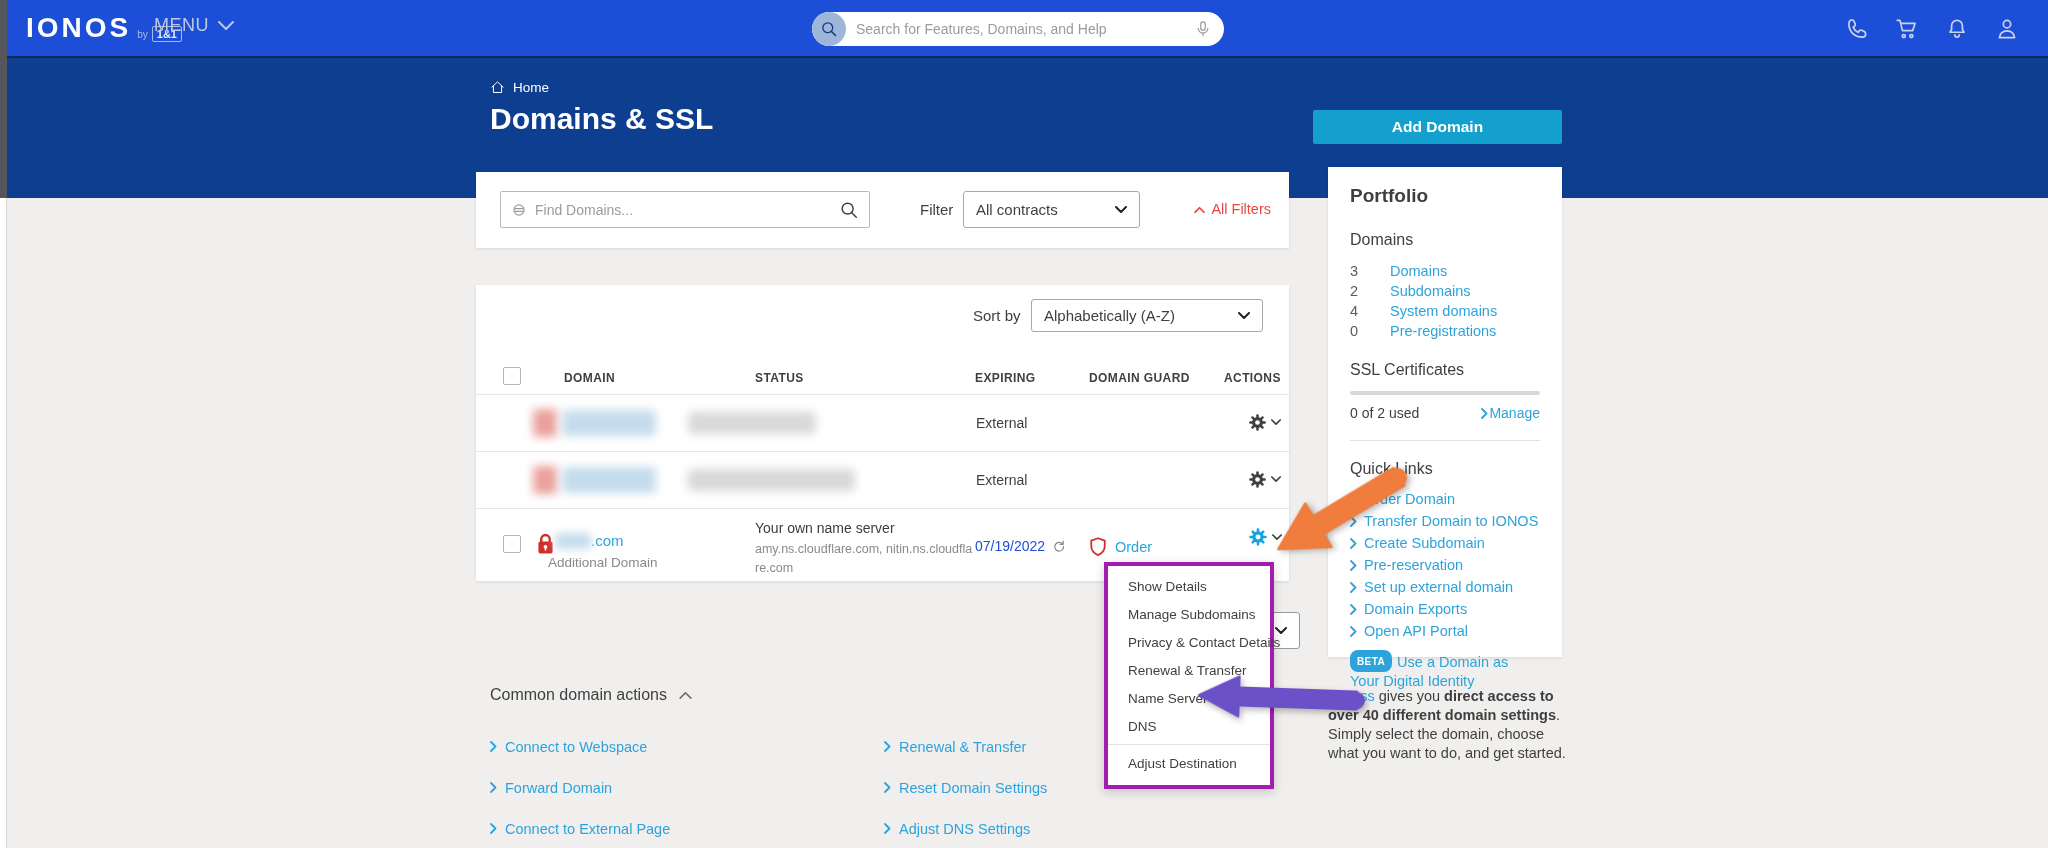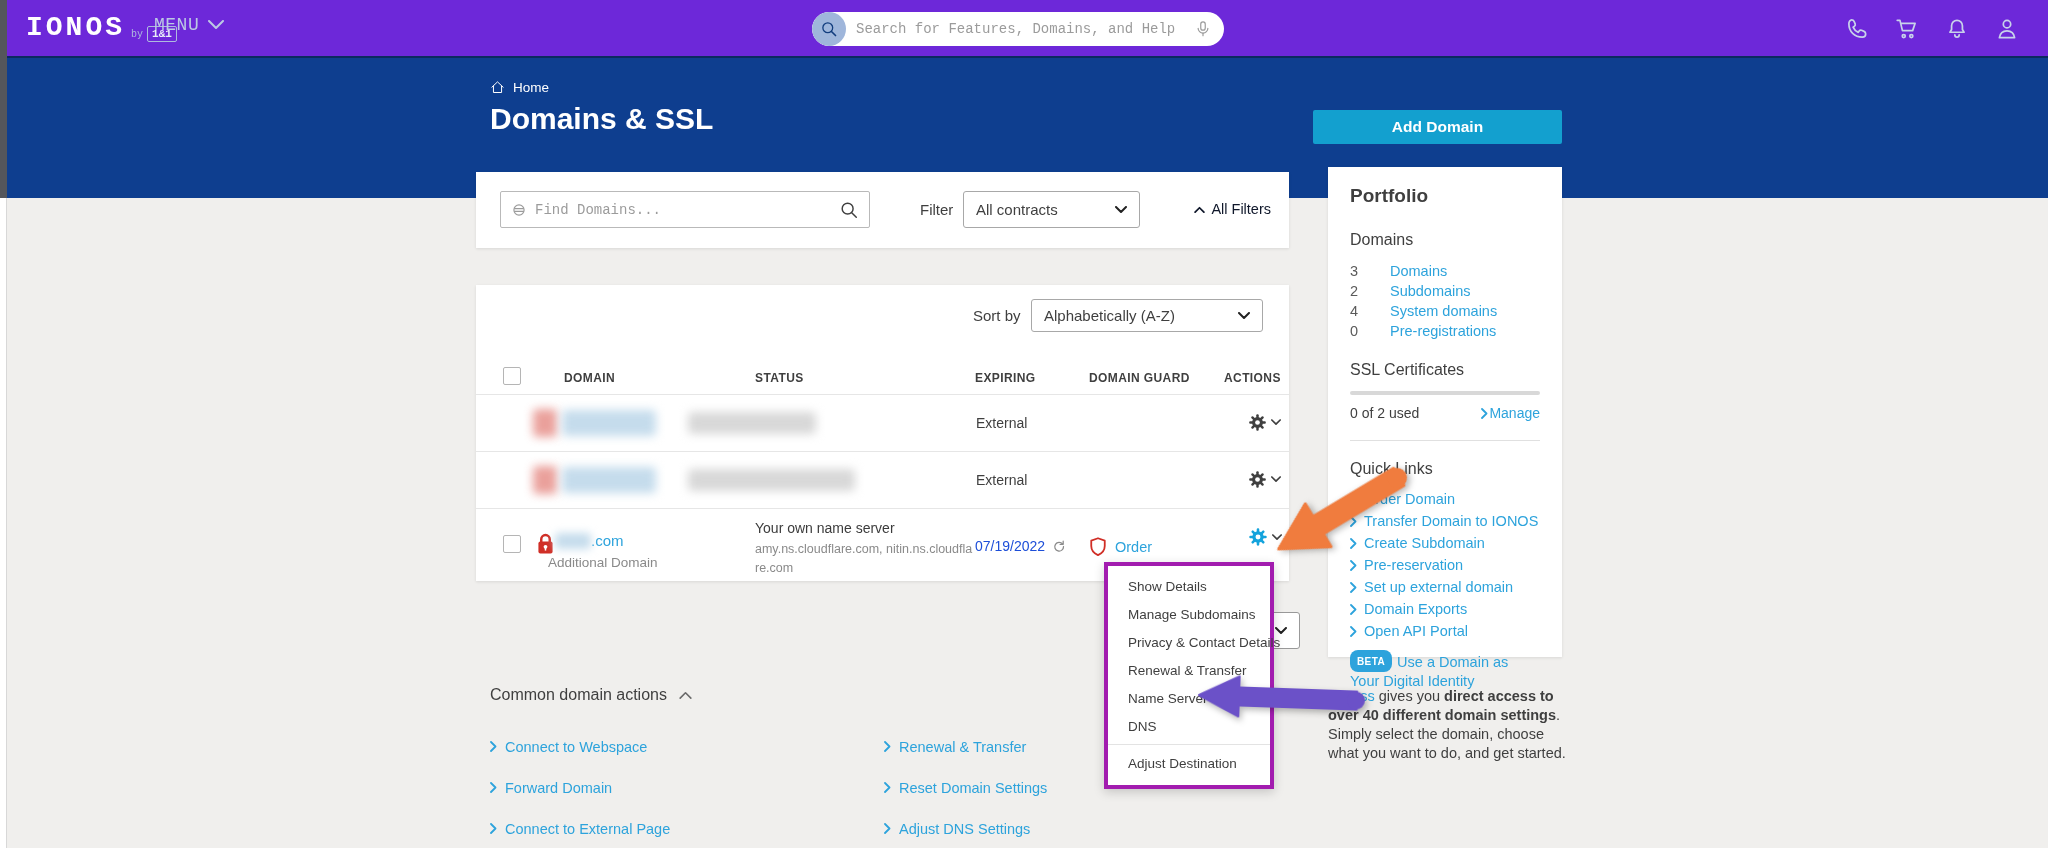--- a/index.html
+++ b/index.html
@@ -1,21 +1,21 @@
 <!DOCTYPE html>
 <html><head>
 <meta charset="utf-8">
 <style>
   * { margin:0; padding:0; box-sizing:border-box; }
   html,body { width:2048px; height:848px; }
   body { font-family:"Liberation Sans","DejaVu Sans",sans-serif; background:#f0efed; overflow:hidden; position:relative; color:#3f3f3f; }
   .abs { position:absolute; }
 
   
-  .navbar { position:absolute; left:0; top:0; width:2048px; height:58px; background:#6d28d9; border-bottom:2px solid #0b2a5f; z-index:5;font-family:Liberation Mono, monospace; }
+  .navbar { position:absolute; left:0; top:0; width:2048px; height:58px; background:#1d4ed8; border-bottom:2px solid #0b2a5f; z-index:5; }
   .logo-wrap { position:absolute; left:26px; top:13px; display:flex; align-items:flex-end; color:#fff; }
   .logo-main { font-size:28px; font-weight:700; letter-spacing:3px; line-height:30px; }
   .logo-by { font-size:10px; color:#aebade; margin:0 4px 3px 6px; }
   .logo-badge { font-size:11px; font-weight:700; border:1px solid #aebade; color:#e8ecf7; padding:1px 4px; margin-bottom:1px; border-radius:2px; }
   .menu-btn { position:absolute; left:154px; top:15px; display:flex; align-items:center; gap:9px; color:#bcc8e4; font-size:18px; letter-spacing:.5px; cursor:pointer; }
   .search-pill { position:absolute; left:812px; top:12px; width:412px; height:34px; background:#fff; border-radius:17px; display:flex; align-items:center; overflow:hidden; }
   .search-pill .lens-circle { width:34px; height:34px; border-radius:50%; background:#9fb6db; display:flex; align-items:center; justify-content:center; flex:0 0 34px; }
   .search-pill input { border:0; outline:none; flex:1; font-size:14px; color:#3f3f3f; padding:0 10px; font-family:inherit; background:transparent; }
   .search-pill input::placeholder { color:#9b9b9b; }
   .nav-icons { position:absolute; right:28px; top:16px; display:flex; gap:24px; }
@@ -28,26 +28,26 @@
   .add-domain { position:absolute; left:1313px; top:110px; width:249px; height:34px; background:#13a0cf; color:#fff; font-size:15.5px; font-weight:700; border:0; border-radius:2px; cursor:pointer; z-index:6; font-family:inherit; }
 
   
   .edge-top { position:absolute; left:0; top:0; width:7px; height:198px; background:#54565b; z-index:7; }
   .edge-bottom { position:absolute; left:0; top:198px; width:7px; height:650px; background:#ffffff; border-right:1px solid #d8d8d8; z-index:7; }
 
   
   .card { position:absolute; background:#fff; box-shadow:0 1px 3px rgba(0,0,0,.10); }
   .filter-card { left:476px; top:172px; width:813px; height:76px; z-index:6; }
   .find-box { position:absolute; left:24px; top:19px; width:370px; height:37px; border:1px solid #b9b9b9; border-radius:2px; display:flex; align-items:center; padding:0 10px; gap:8px; background:#fff; }
-  .find-box input { border:0; outline:none; flex:1; font-size:14px; color:#3f3f3f; font-family:Liberation Mono, monospace; }
+  .find-box input { border:0; outline:none; flex:1; font-size:14px; color:#3f3f3f; font-family:Liberation Sans, sans-serif; }
   .find-box input::placeholder { color:#9b9b9b; }
   .filter-label { position:absolute; left:444px; top:29px; font-size:15px; color:#3f3f3f; }
   .select { border:1px solid #a8a8a8; border-radius:3px; background:#fff; display:flex; align-items:center; justify-content:space-between; padding:0 12px; font-size:15px; color:#3f3f3f; cursor:pointer; }
   .contracts-select { position:absolute; left:487px; top:19px; width:177px; height:37px; }
-  .all-filters { position:absolute; right:18px; top:29px; display:flex; align-items:center; gap:6px; color:#0f172a; font-size:14.5px; cursor:pointer; }
+  .all-filters { position:absolute; right:18px; top:29px; display:flex; align-items:center; gap:6px; color:#ef4444; font-size:14.5px; cursor:pointer; }
 
   .table-card { left:476px; top:285px; width:813px; height:296px; z-index:6; }
   .sortby-label { position:absolute; left:497px; top:22px; font-size:15px; }
   .sort-select { position:absolute; left:555px; top:14px; width:232px; height:33px; }
   .thead { position:absolute; left:0; top:80px; width:100%; height:30px; font-size:12px; font-weight:700; letter-spacing:.4px; color:#3f3f3f; }
   .col-domain { left:88px; } .col-status { left:279px; } .col-expiring { left:499px; } .col-guard { left:613px; } .col-actions { left:748px; }
   .th { position:absolute; top:6px; }
   .checkbox { width:18px; height:18px; border:1px solid #b5b5b5; border-radius:2px; background:#fff; cursor:pointer; }
   .hdr-check { position:absolute; left:27px; top:2px; }
   .row-divider { position:absolute; left:0; width:100%; height:1px; background:#e6e6e6; }

